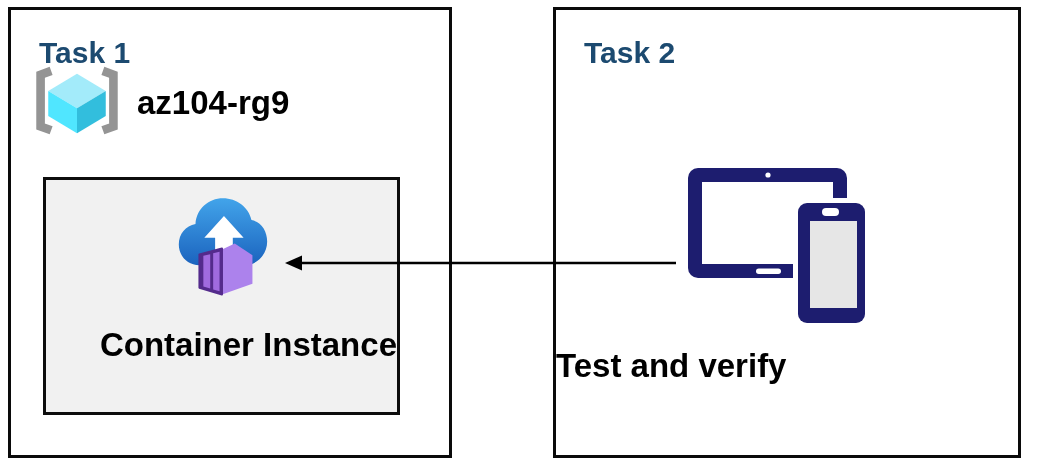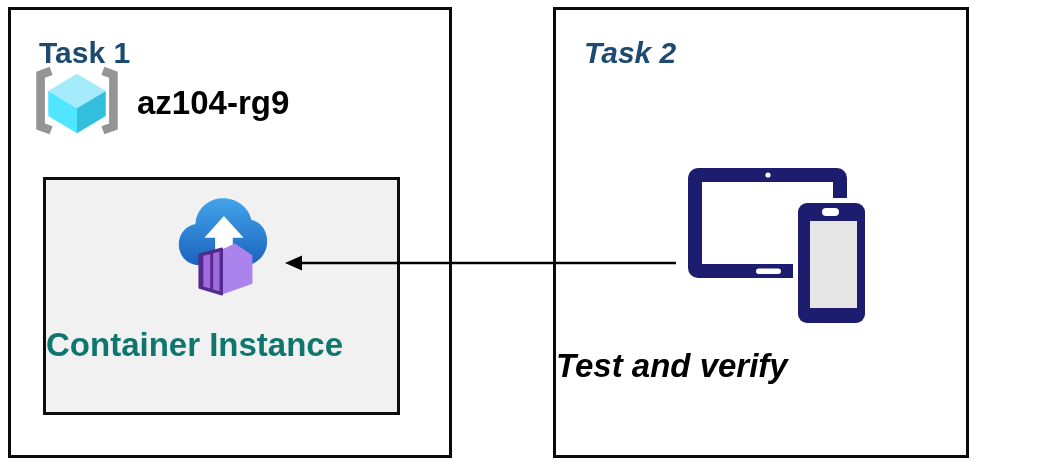--- a/index.html
+++ b/index.html
@@ -14,21 +14,21 @@
     overflow: hidden;
   }
 
   .task-box {
     position: absolute;
     top: 7px;
     border: 3px solid #0a0a0a;
     background: #ffffff;
   }
   .task-box.left  { left: 8px;   width: 444px; height: 451px; }
-  .task-box.right { left: 553px; width: 416px; height: 451px; font-style: italic; }
+  .task-box.right { left: 553px; width: 468px; height: 451px; }
 
   .box-title {
     position: absolute;
     top: 10px;
     left: 28px;
     font-size: 30px;
     font-weight: bold;
     color: #1c4a70;
     letter-spacing: 0px;
     margin-top: 16px;
@@ -63,24 +63,24 @@
     position: absolute;
     left: 50%;
     transform: translateX(-50%);
     top: 6px;
   }
   .inner-label {
     position: absolute;
     left: 0;
     top: 146px;
     width: 100%;
-    text-align: left;
+    text-align: right;
     font-size: 33px;
     font-weight: bold;
-    color: #0f766e;
+    color: #000000;
   }
 
   .devices-icon {
     position: absolute;
     left: 122px;           
     top: 150px;            
   }
   .task2-label {
     position: absolute;
     left: 0;

